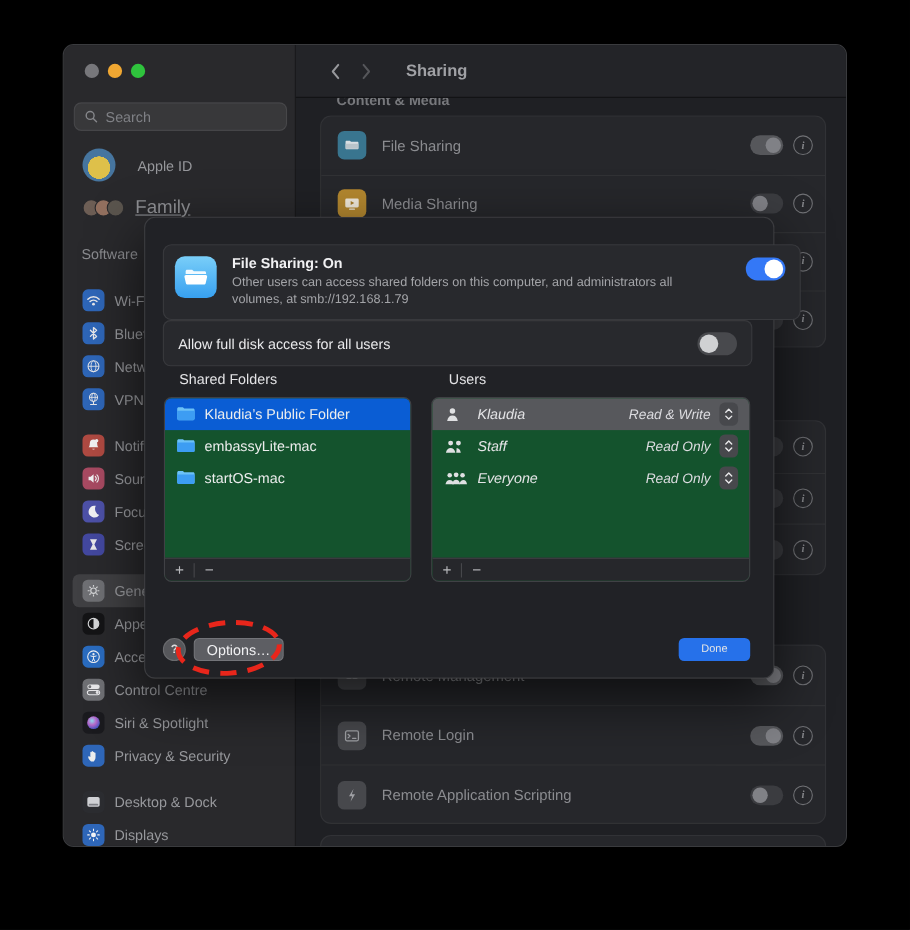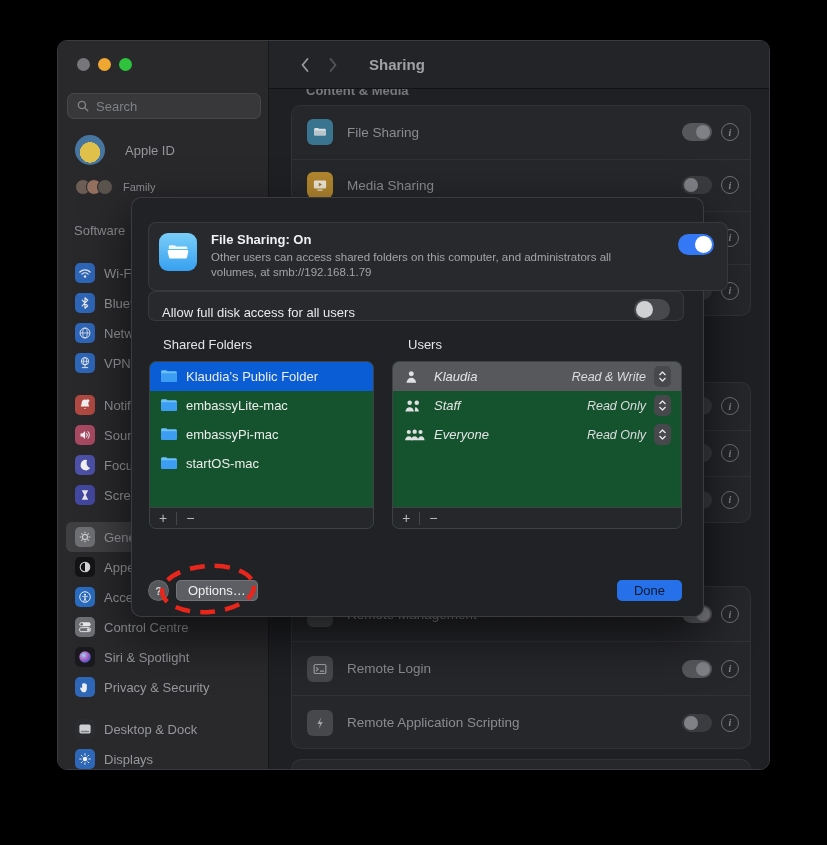--- a/index.html
+++ b/index.html
@@ -21,21 +21,21 @@
   .apple-row{position:absolute;left:17px;top:94px;display:flex;align-items:center;gap:20px;}
   .avatar{width:30px;height:30px;border-radius:50%;
           background:radial-gradient(circle at 50% 58%,#dec04a 0 44%,#46759f 45%);}
   .apple-row b{font-size:13px;font-weight:normal;color:#96979b;}
   .family-row{position:absolute;left:17px;top:138px;display:flex;align-items:center;gap:10px;}
   .fam{display:flex;}
   .fam i{width:16px;height:16px;border-radius:50%;border:1px solid #29292c;box-sizing:border-box;}
   .fam i:nth-child(1){background:#6d5e55;}
   .fam i:nth-child(2){background:#93705f;margin-left:-5px;}
   .fam i:nth-child(3){background:#5a544d;margin-left:-5px;}
-  .family-row b{font-size:11px;font-weight:normal;color:#8e8f93;}
+  .family-row b{font-size:17px;font-weight:normal;color:#8e8f93;text-decoration:underline;}
   .notice{position:absolute;left:16px;top:182px;font-size:13px;color:#898a8e;white-space:nowrap;}
   .sb-list{position:absolute;left:0;top:217px;width:100%;}
   .sb-item{height:30px;margin:0 8px;padding:0 9px;border-radius:6px;display:flex;align-items:center;gap:9px;}
   .sb-item.gap{margin-top:12px;}
   .sb-item.sel{background:rgba(255,255,255,.11);}
   .sb-ico{width:20px;height:20px;border-radius:5px;flex:none;display:flex;align-items:center;justify-content:center;}
   .sb-ico svg{width:16px;height:16px;}
   .sb-label{font-size:13px;color:#97989c;white-space:nowrap;}
   
   .main{position:absolute;left:211px;top:0;width:502px;height:100%;background:#1f2024;}
@@ -71,23 +71,23 @@
   .hdr-ico{position:absolute;left:10px;top:10px;width:38px;height:38px;border-radius:9px;
            background:linear-gradient(180deg,#79cef8,#37a0f0);display:flex;align-items:center;justify-content:center;}
   .hdr-ico svg{width:26px;height:26px;}
   .hdr-title{position:absolute;left:62px;top:9px;font-size:13px;font-weight:bold;color:#f1f1f3;}
   .hdr-desc{position:absolute;left:62px;top:27px;width:414px;font-size:11.5px;line-height:15px;color:#a3a4a8;}
   .tgb{position:relative;width:36px;height:21px;border-radius:11px;flex:none;}
   .tgb .k{position:absolute;top:2px;width:17px;height:17px;border-radius:50%;}
   .tgb.blue{background:#3478f6;} .tgb.blue .k{left:17px;background:#fff;}
   .tgb.off{background:#48494d;} .tgb.off .k{left:2px;background:#d0d1d3;}
   .hdr-card .tgb{position:absolute;right:13px;top:11px;}
-  .fd-card{position:absolute;left:16px;top:93px;width:536px;height:30px;background:#28292d;
+  .fd-card{position:absolute;left:16px;top:93px;width:536px;height:42px;background:#28292d;
            border:1px solid rgba(255,255,255,.08);border-radius:7px;box-sizing:border-box;
-           display:flex;align-items:flex-end;padding:0 13px;}
+           display:flex;align-items:center;padding:0 13px;}
   .fd-label{flex:1;font-size:13px;color:#e9e9eb;}
   .list-title{position:absolute;top:139px;font-size:13px;font-weight:normal;color:#e4e4e6;}
   .lt-folders{left:31px;} .lt-users{left:276px;}
   .listbox{position:absolute;top:163px;height:168px;background:#14532d;border:1px solid #404145;
            border-radius:7px;box-sizing:border-box;overflow:hidden;}
   .flist{left:17px;width:225px;} .ulist{left:260px;width:290px;font-style:italic;}
   .lrow{height:29px;display:flex;align-items:center;padding:0 10px;box-sizing:border-box;}
   .lrow.sel-blue{background:#0a5dd4;} .lrow.sel-grey{background:#57585c;}
   .f-ico{width:18px;height:15px;flex:none;margin-right:8px;}
   .f-name{font-size:13px;color:#eceded;white-space:nowrap;}
@@ -102,21 +102,21 @@
                display:flex;align-items:center;padding:0 9px;box-sizing:border-box;background:#26272b;}
   .pm{font-size:14px;color:#b8b9bc;line-height:1;}
   .vdiv{width:1px;height:13px;background:#46474b;margin:0 9px;}
   .help-btn{position:absolute;left:16px;top:382px;width:21px;height:21px;border-radius:50%;background:#56575b;
             border:1px solid rgba(255,255,255,.12);box-sizing:border-box;display:flex;align-items:center;
             justify-content:center;font-size:11px;font-weight:bold;color:#dcdcde;}
   .options-btn{position:absolute;left:44px;top:382px;height:21px;padding:0 11px;border-radius:5px;
                background:#5d5e63;border:1px solid rgba(255,255,255,.14);box-sizing:border-box;
                display:flex;align-items:center;font-size:13px;color:#f0f0f2;}
   .done-btn{position:absolute;right:21px;top:382px;width:65px;height:21px;border-radius:5px;background:#2671ea;
-            display:flex;align-items:center;justify-content:center;font-size:13px;color:#0f172a;}
+            display:flex;align-items:center;justify-content:center;font-size:10px;color:#e5e5e5;}
   .annotation{position:absolute;left:24px;top:363px;width:104px;height:56px;z-index:30;pointer-events:none;}
 </style>
 </head>
 <body>
 
 <div class="stage">
   <div class="window">
 
     <div class="sidebar">
       <div class="lights">
@@ -484,27 +484,20 @@
                   <path d="M1.2 4.8h17.6v8c0 .9-.6 1.6-1.5 1.6H2.8c-.9 0-1.6-.7-1.6-1.6v-8z" fill="#3d9df3"></path>
                 </svg></span>
               <span class="f-name">Klaudia’s Public Folder</span>
             </div>
             <div class="lrow">
               <span class="f-ico"><svg viewBox="0 0 20 16">
                   <path d="M1.2 3c0-.9.7-1.6 1.6-1.6H7l1.3 1.2h9c.9 0 1.5.7 1.5 1.6v8.6c0 .9-.6 1.6-1.5 1.6H2.8c-.9 0-1.6-.7-1.6-1.6V3z" fill="#6bc1f7"></path>
                   <path d="M1.2 4.8h17.6v8c0 .9-.6 1.6-1.5 1.6H2.8c-.9 0-1.6-.7-1.6-1.6v-8z" fill="#3d9df3"></path>
                 </svg></span>
               <span class="f-name">embassyLite-mac</span>
-            </div>
-            <div class="lrow">
-              <span class="f-ico"><svg viewBox="0 0 20 16">
-                  <path d="M1.2 3c0-.9.7-1.6 1.6-1.6H7l1.3 1.2h9c.9 0 1.5.7 1.5 1.6v8.6c0 .9-.6 1.6-1.5 1.6H2.8c-.9 0-1.6-.7-1.6-1.6V3z" fill="#6bc1f7"></path>
-                  <path d="M1.2 4.8h17.6v8c0 .9-.6 1.6-1.5 1.6H2.8c-.9 0-1.6-.7-1.6-1.6v-8z" fill="#3d9df3"></path>
-                </svg></span>
-              <span class="f-name">embassyPi-mac</span>
             </div>
             <div class="lrow">
               <span class="f-ico"><svg viewBox="0 0 20 16">
                   <path d="M1.2 3c0-.9.7-1.6 1.6-1.6H7l1.3 1.2h9c.9 0 1.5.7 1.5 1.6v8.6c0 .9-.6 1.6-1.5 1.6H2.8c-.9 0-1.6-.7-1.6-1.6V3z" fill="#6bc1f7"></path>
                   <path d="M1.2 4.8h17.6v8c0 .9-.6 1.6-1.5 1.6H2.8c-.9 0-1.6-.7-1.6-1.6v-8z" fill="#3d9df3"></path>
                 </svg></span>
               <span class="f-name">startOS-mac</span>
             </div>
         </div>
         <div class="list-footer">

